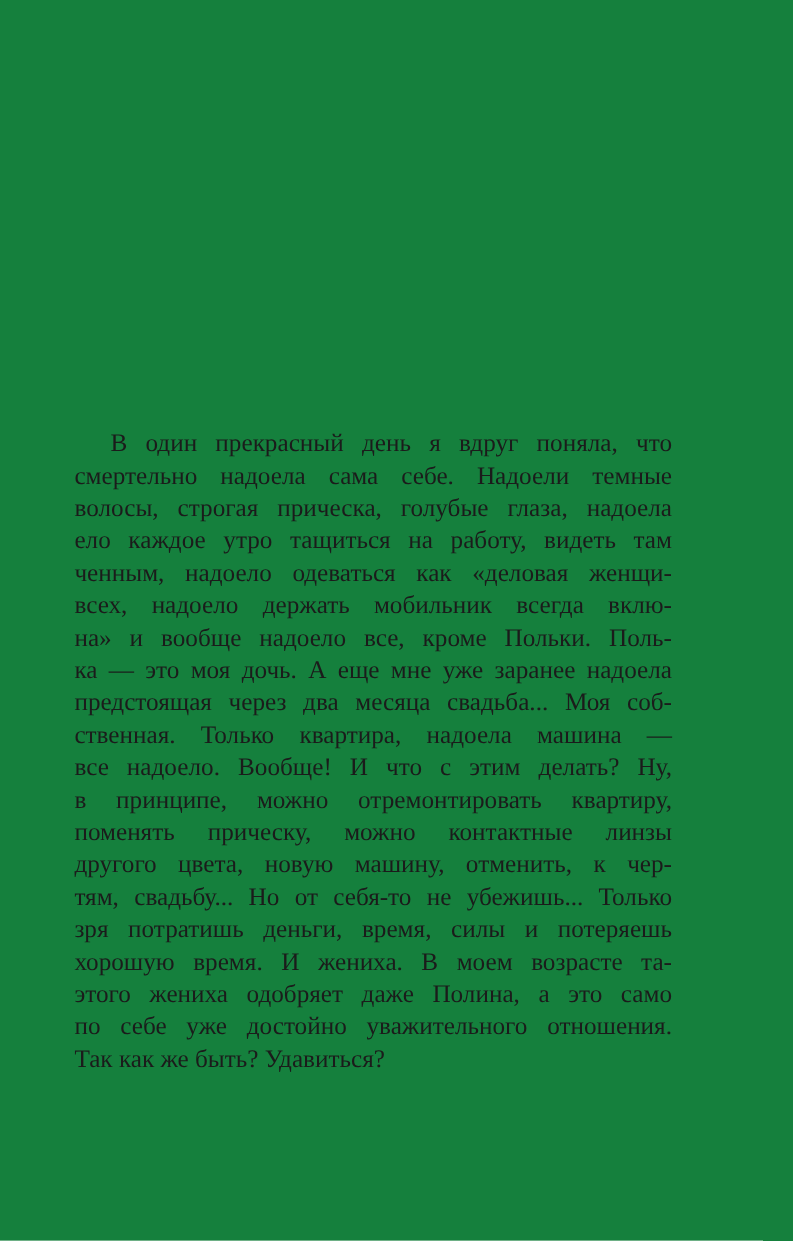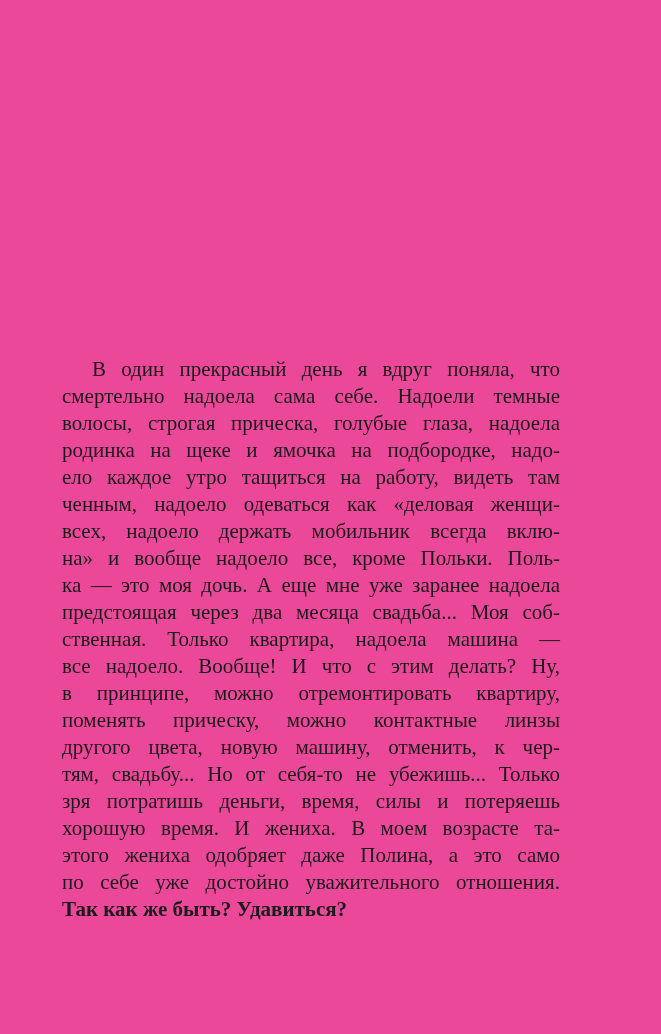--- a/index.html
+++ b/index.html
@@ -4,21 +4,21 @@
 <style>
   html, body {
     margin: 0;
     padding: 0;
     background: #ffffff;
   }
   .page {
     position: relative;
     width: 661px;
     height: 1034px;
-    background: #ec4899;
+    background: #15803d;
     overflow: hidden;
     font-family: "Liberation Serif", "DejaVu Serif", serif;
   }
   .text-block {
     position: absolute;
     left: 62px;
     top: 356px;
     width: 498px;
     color: #1b1b1b;
     font-size: 21px;
@@ -27,32 +27,30 @@
   .line {
     text-align: justify;
     text-align-last: justify;
     white-space: normal;
   }
   .line.first-line {
     text-indent: 30px;
   }
   .line.last-line {
     text-align-last: left;
-    font-weight: bold;
   }
 </style>
 </head>
 <body>
 
 <div class="page">
   <div class="text-block">
     <div class="line first-line">В один прекрасный день я вдруг поняла, что</div>
     <div class="line">смертельно надоела сама себе. Надоели темные</div>
     <div class="line">волосы, строгая прическа, голубые глаза, надоела</div>
-    <div class="line">родинка на щеке и ямочка на подбородке, надо-</div>
     <div class="line">ело каждое утро тащиться на работу, видеть там</div>
     <div class="line">ченным, надоело одеваться как «деловая женщи-</div>
     <div class="line">всех, надоело держать мобильник всегда вклю-</div>
     <div class="line">на» и вообще надоело все, кроме Польки. Поль-</div>
     <div class="line">ка — это моя дочь. А еще мне уже заранее надоела</div>
     <div class="line">предстоящая через два месяца свадьба... Моя соб-</div>
     <div class="line">ственная. Только квартира, надоела машина —</div>
     <div class="line">все надоело. Вообще! И что с этим делать? Ну,</div>
     <div class="line">в принципе, можно отремонтировать квартиру,</div>
     <div class="line">поменять прическу, можно контактные линзы</div>

